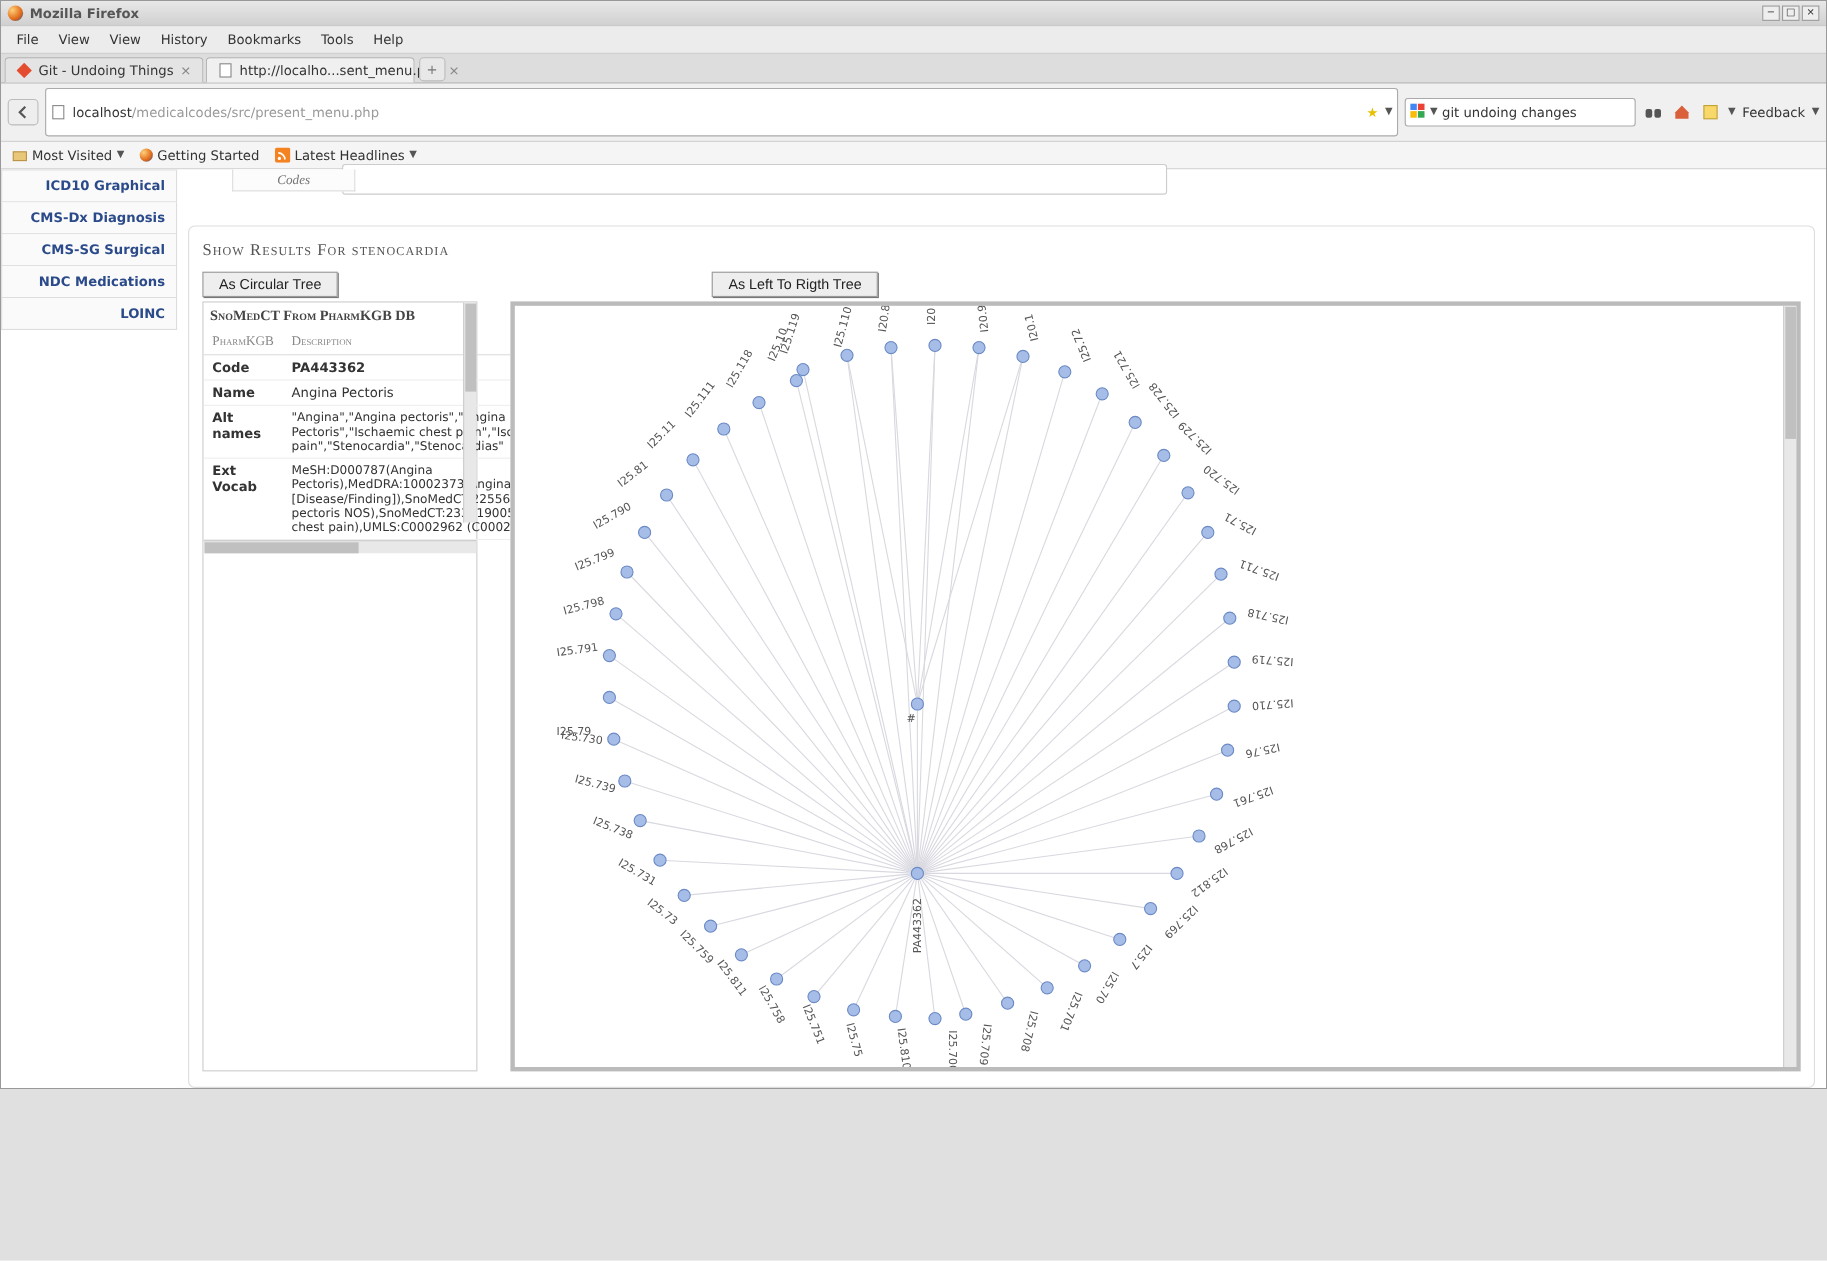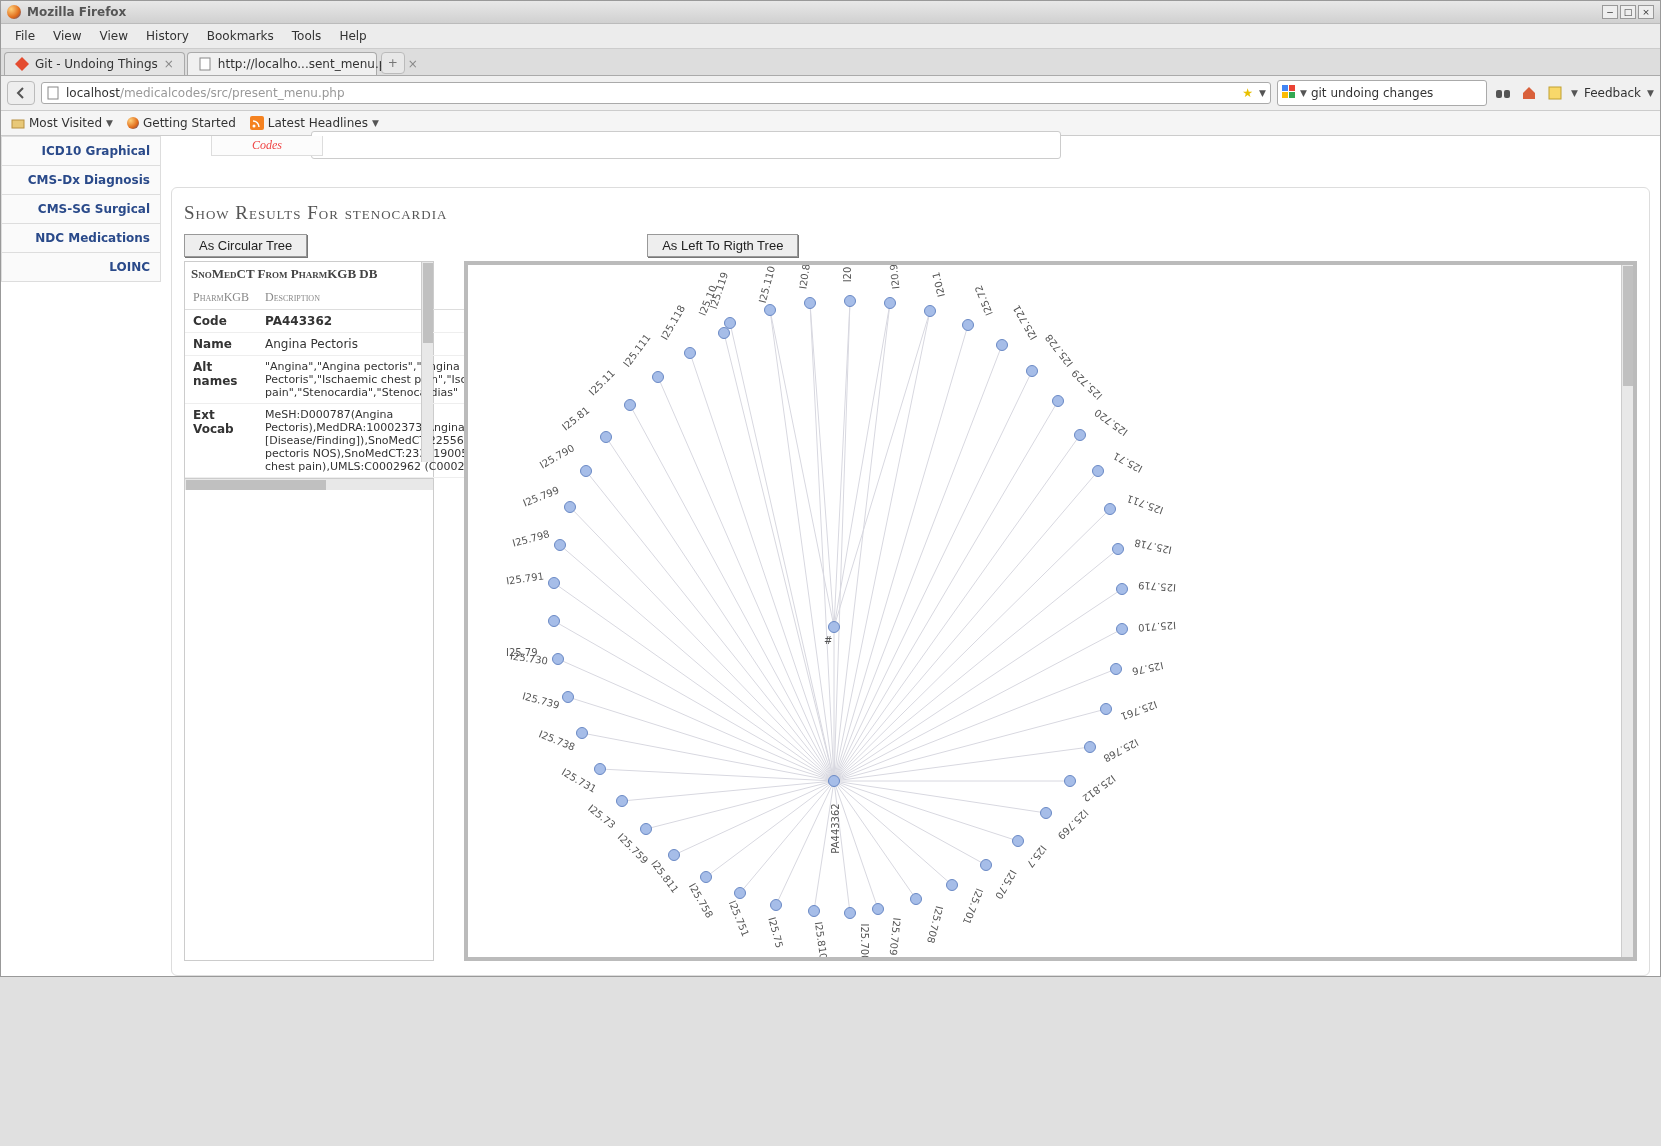--- a/index.html
+++ b/index.html
@@ -12,39 +12,39 @@
 .menubar { display:flex; gap:2px; padding:2px 6px; background:#ececec; border-bottom:1px solid #ccc; }
 .menubar span { padding:3px 8px; cursor:pointer; }
 .tabstrip { display:flex; background:#ddd; padding:3px 3px 0 3px; border-bottom:1px solid #aaa; }
 .tab { background:#f0f0f0; border:1px solid #aaa; border-bottom:none; padding:4px 10px; margin-right:2px; display:flex; align-items:center; gap:6px; border-radius:4px 4px 0 0; max-width:190px; }
 .tab.inactive { background:#e4e4e4; }
 .tab-favicon { width:14px; height:14px; display:inline-block; }
 .tab-close { color:#888; font-size:12px; cursor:pointer; }
 .tab-new { width:24px; height:22px; background:#e8e8e8; border:1px solid #bbb; border-radius:4px; text-align:center; line-height:20px; color:#777; cursor:pointer; margin-left:2px; }
 .navbar { display:flex; align-items:center; gap:6px; padding:4px 6px; background:#f0f0f0; border-bottom:1px solid #ccc; }
 .back-btn { width:28px; height:24px; border:1px solid #bbb; border-radius:4px; background:#eee; cursor:pointer; display:flex; align-items:center; justify-content:center; }
-.urlbar { flex:1; display:flex; align-items:center; border:1px solid #aaa; border-radius:3px; background:#fff; height:22px; padding:0 4px; }
+.urlbar { flex:1; display:flex; align-items:center; border:1px solid #aaa; border-radius:3px; background:#fff; height:44px; padding:0 4px; }
 .urlbar .path-bold { color:#333; }
 .urlbar .path-dim { color:#999; }
 .url-right { display:flex; gap:6px; align-items:center; margin-left:auto; }
 .searchbar { width:210px; display:flex; align-items:center; border:1px solid #aaa; border-radius:3px; background:#fff; height:26px; padding:0 4px; gap:4px; }
 .toolbar-icon { width:20px; height:20px; display:inline-flex; align-items:center; justify-content:center; cursor:pointer; }
 .bookmarkbar { display:flex; gap:14px; padding:5px 10px; background:#f5f5f5; border-bottom:1px solid #ccc; }
 .bookmarkbar .bm { display:flex; align-items:center; gap:4px; cursor:pointer; color:#333; }
 .bm-icon { width:14px; height:14px; display:inline-block; }
 .drop { font-size:9px; color:#555; }
 .content { display:flex; background:#fff; min-height:800px; }
 .sidebar { width:160px; padding:0; background:#fff; }
 .side-item { padding:7px 10px; text-align:right; border:1px solid #ddd; border-top:none; color:#2a4a8a; font-weight:bold; cursor:pointer; background:#fafafa; }
 .side-item:first-child { border-top:1px solid #ddd; }
 .main { flex:1; padding:0 10px; }
-.toptab { text-align:center; font-family: Georgia, serif; font-style:italic; color:#ef4444; padding:2px 40px; border:1px solid #ddd; border-top:none; display:inline-block; margin-left:40px; background:#fcfcfc; }
+.toptab { text-align:center; font-family: Georgia, serif; font-style:italic; color:#737373; padding:2px 40px; border:1px solid #ddd; border-top:none; display:inline-block; margin-left:40px; background:#fcfcfc; }
 .searchfield { border:1px solid #ccc; height:28px; border-radius:3px; margin-left:140px; margin-top:-25px; width:750px; background:#fff; }
 .results-panel { border:1px solid #ddd; border-radius:6px; margin-top:28px; padding:14px 12px; background:#fff; }
-.results-title { font-family: Georgia, serif; font-variant: small-caps; color:#555; font-size:19px; letter-spacing:1px; margin-bottom:10px; }
+.results-title { font-family: Georgia, serif; font-variant: small-caps; color:#555; font-size:15px; letter-spacing:1px; margin-bottom:10px; }
 .tree-row { display:flex; gap:340px; margin-bottom:4px; }
 .tree-btn { padding:3px 14px; background:#eee; border:1px solid #999; box-shadow:1px 1px 0 #777; font-size:13px; color:#222; cursor:pointer; }
 .two-col { display:flex; gap:30px; }
 .excerpt-box { width:250px; border:1px solid #ccc; position:relative; }
 .excerpt-scroll-v { position:absolute; right:0; top:0; width:12px; height:200px; background:#e8e8e8; border-left:1px solid #ccc; }
 .excerpt-scroll-v .thumb { width:10px; height:80px; background:#c0c0c0; margin:1px; }
 .excerpt-scroll-h { height:12px; background:#e8e8e8; border-top:1px solid #ccc; display:flex; }
 .excerpt-scroll-h .thumb { height:10px; width:140px; background:#c0c0c0; margin:1px; }
 .excerpt-title { font-family: Georgia, serif; font-variant: small-caps; font-weight:bold; color:#444; padding:4px 6px; font-size:13px; }
 .pk-table { width:100%; border-collapse:collapse; font-size:12px; }

